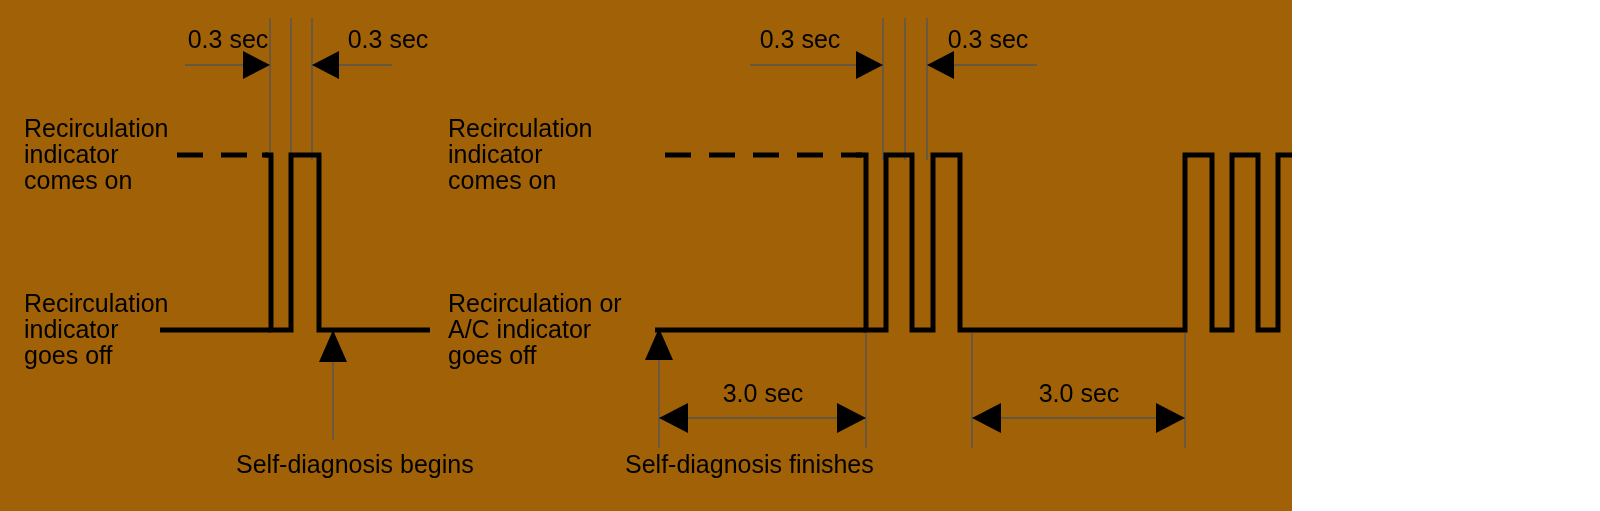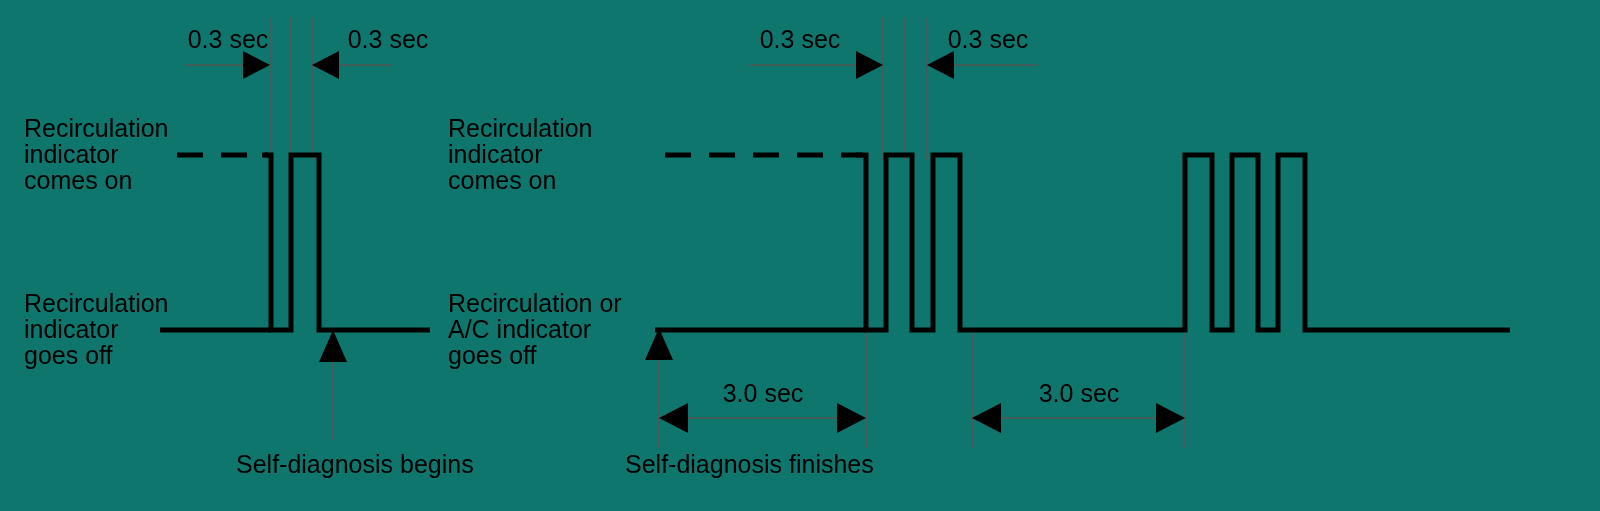--- a/index.html
+++ b/index.html
@@ -5,23 +5,23 @@
   html, body {
     margin: 0;
     padding: 0;
     background: #ffffff;
   }
   body {
     font-family: "Liberation Sans", sans-serif;
   }
   #diagram-root {
     position: relative;
-    width: 1600px;
+    width: 1292px;
     height: 511px;
-    background: #0f766e;
+    background: #a16207;
     overflow: hidden;
   }
   svg.timing-canvas {
     position: absolute;
     left: 0;
     top: 0;
     width: 1600px;
     height: 511px;
     display: block;
   }

